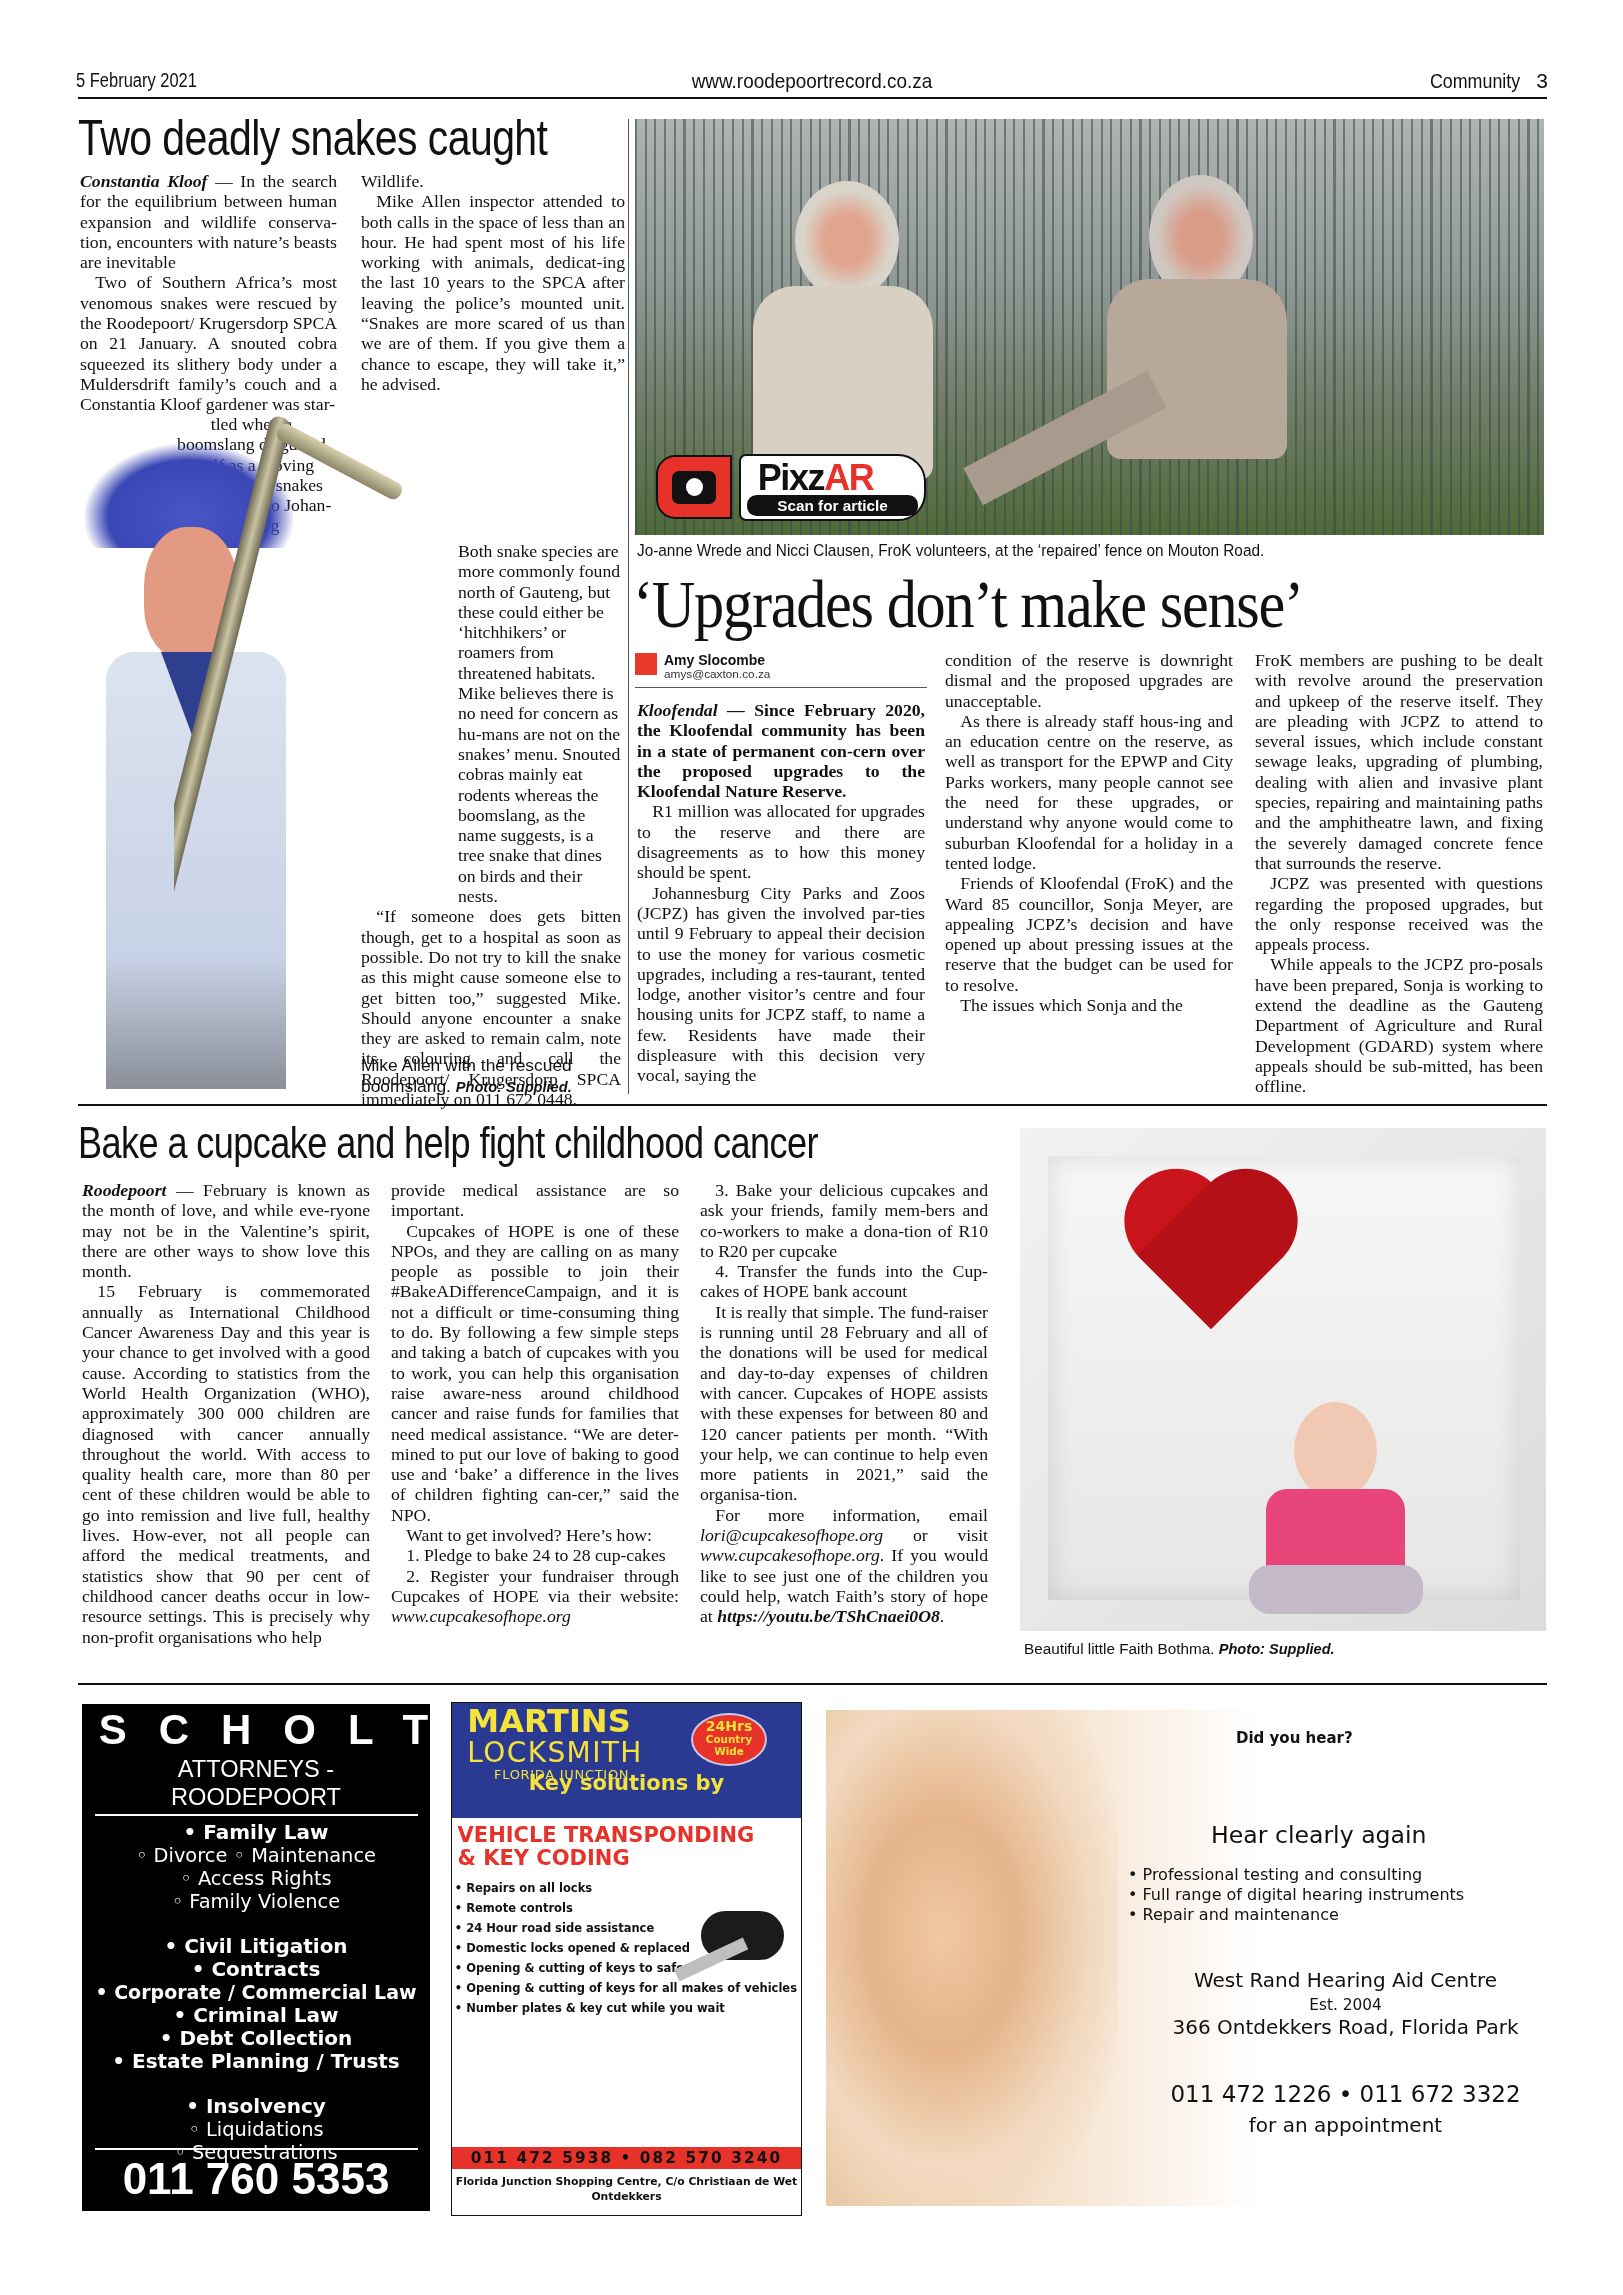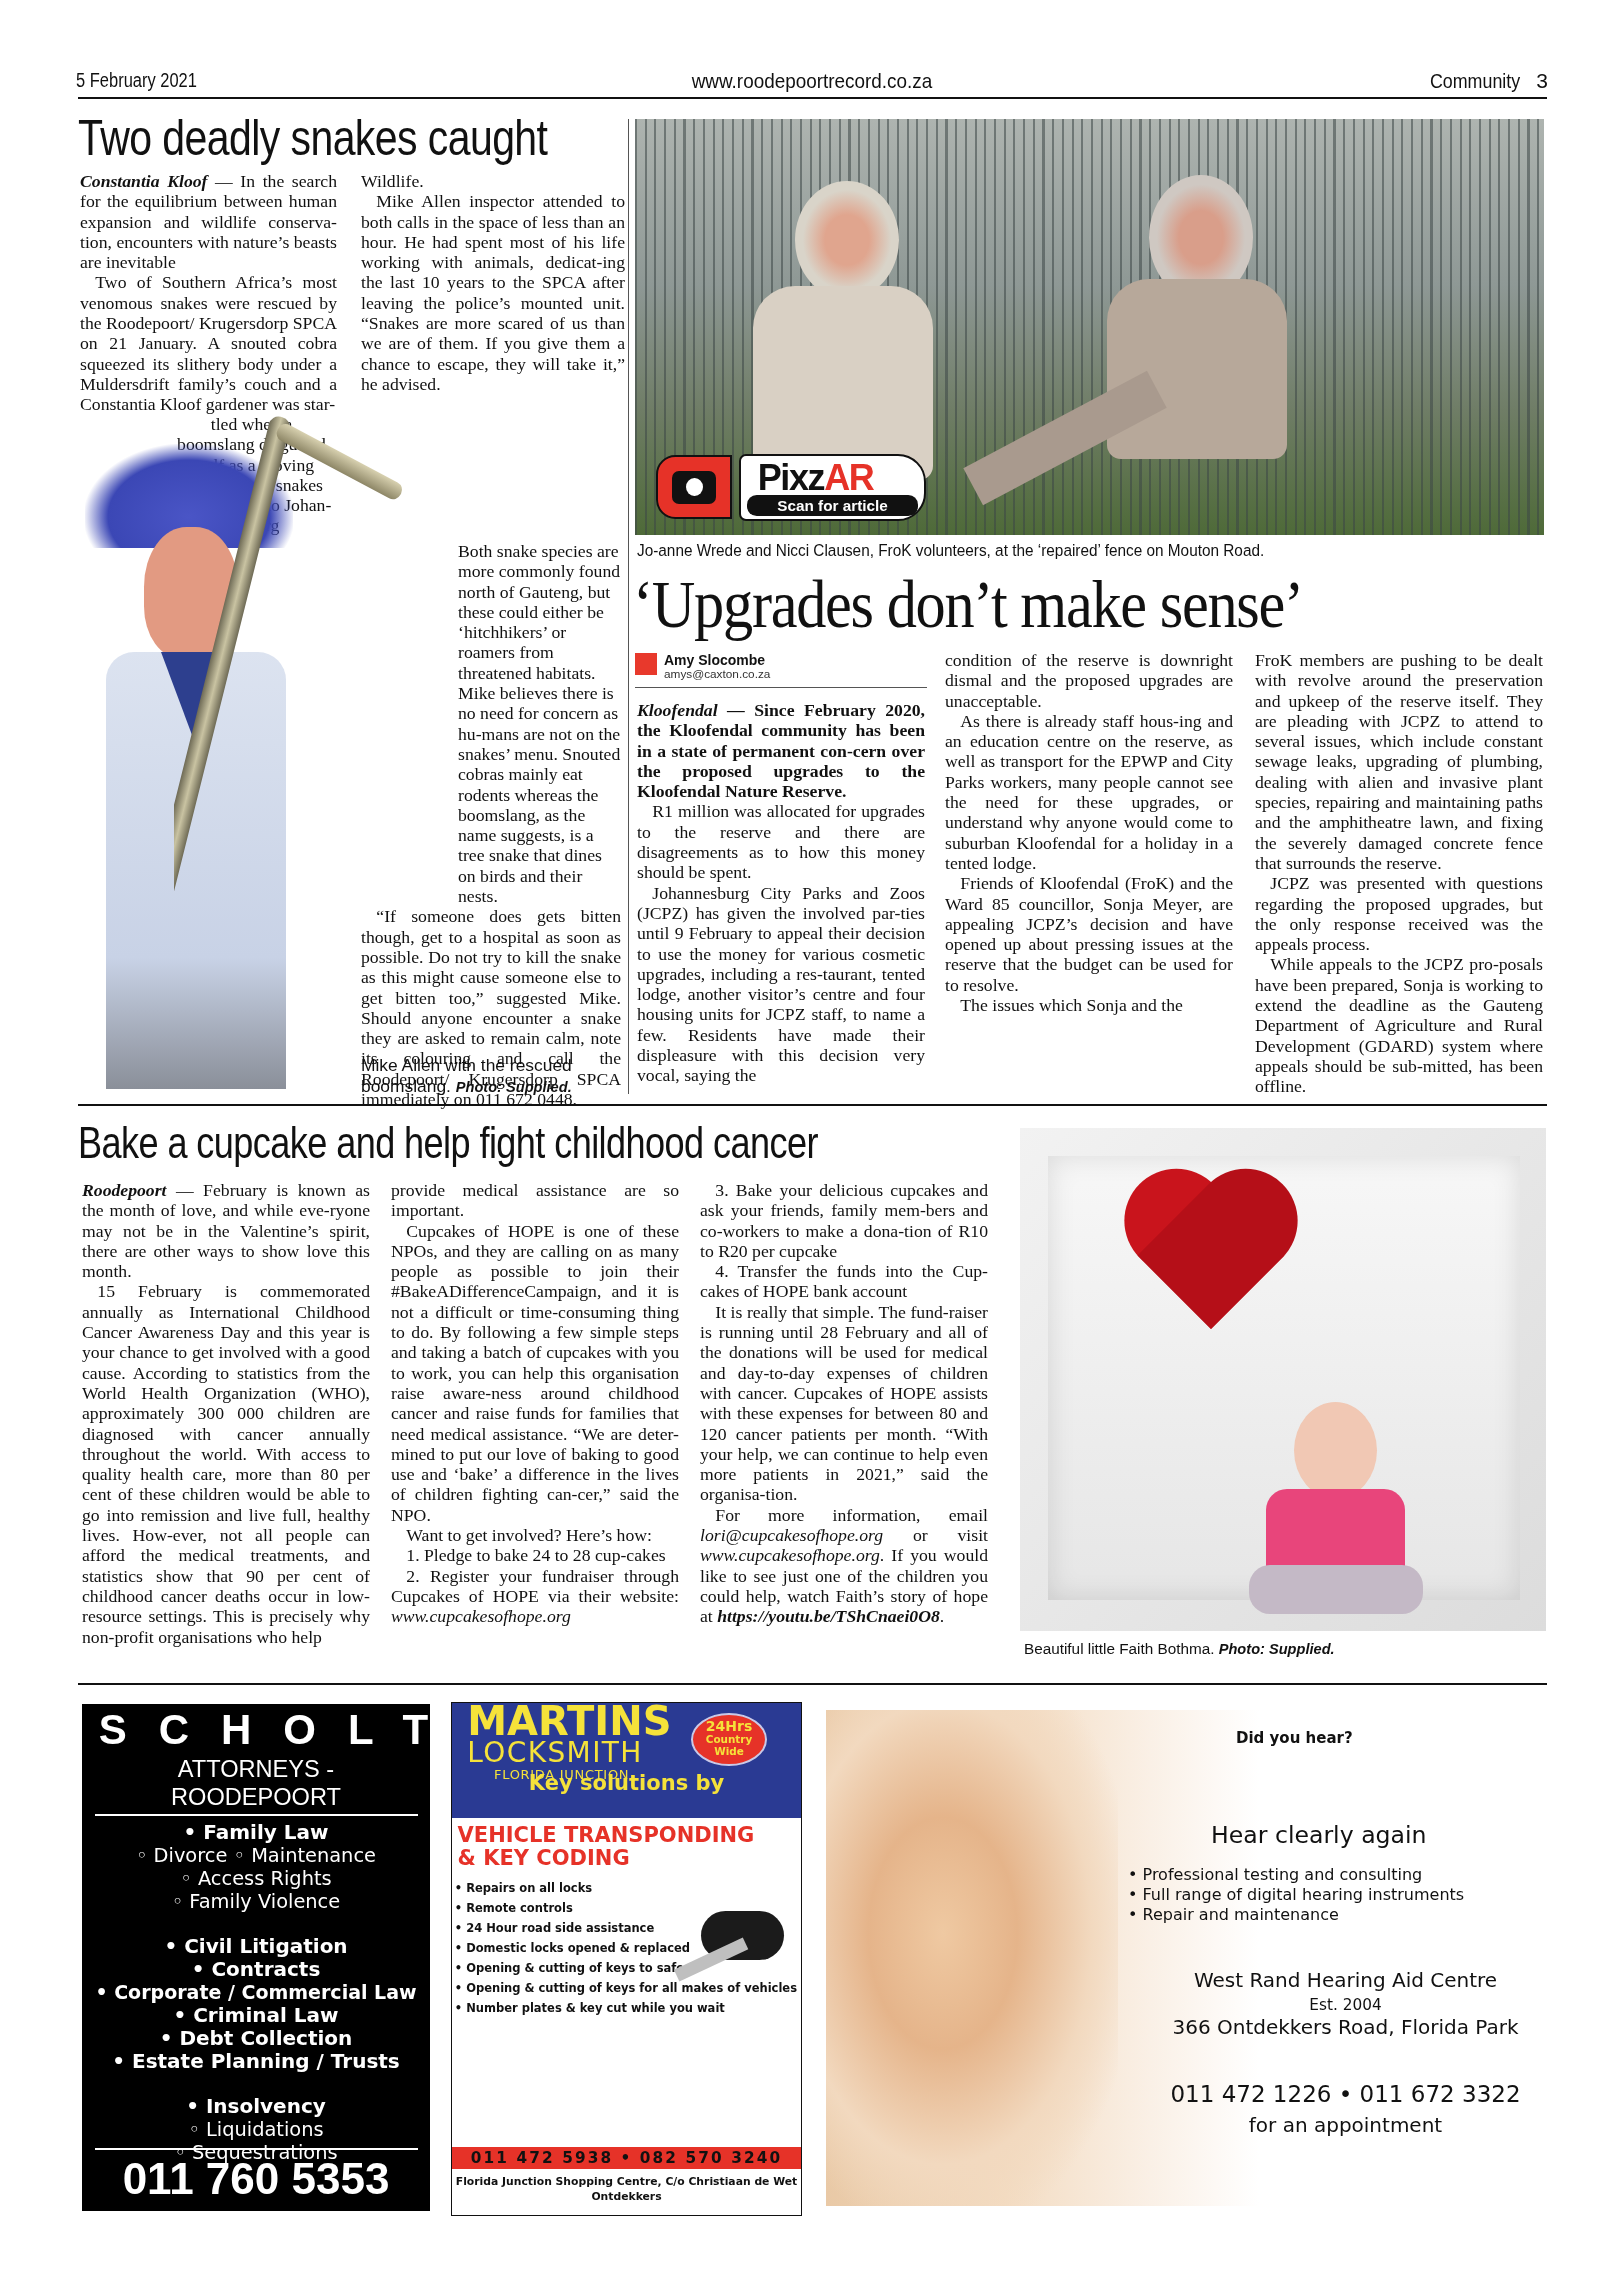--- a/index.html
+++ b/index.html
@@ -47,21 +47,21 @@
   .ad-scholtz .name { font-family: "Liberation Sans", sans-serif; font-weight: bold; font-size: 42px; letter-spacing: 32px; padding-left: 16.7px; margin-top: 4.2px; line-height: 44px; }
   .ad-scholtz .sub { font-family: "Liberation Sans", sans-serif; font-size: 23.6px; margin: 2.8px 12.5px 0; border-bottom: 2.8px solid #fff; padding-bottom: 2.8px; line-height: 28px; }
   .ad-scholtz ul { list-style: none; margin-top: 5.6px; }
   .ad-scholtz li { font-size: 19.4px; line-height: 23px; }
   .ad-scholtz li.b { font-weight: bold; font-size: 20px; }
   .ad-scholtz li.gap { margin-top: 22px; }
   .ad-scholtz .phone { position: absolute; left: 12.5px; right: 12.5px; bottom: 4.2px; border-top: 2.8px solid #fff; font-family: "Liberation Sans", sans-serif; font-weight: bold; font-size: 44px; line-height: 57px; }
 
   .ad-martins { position: absolute; left: 451px; top: 1702px; width: 351px; height: 514px; border: 1.4px solid #111; font-family: "DejaVu Sans", sans-serif; }
   .ad-martins .top { height: 115px; background: #2a3a93; position: relative; }
-  .ad-martins .brand { position: absolute; left: 15.3px; top: 2.8px; color: #f5e23a; font-weight: bold; font-size: 40px; line-height: 30.5px; }
+  .ad-martins .brand { position: absolute; left: 15.3px; top: 2.8px; color: #f5e23a; font-weight: bold; font-size: 32px; line-height: 30.5px; }
   .ad-martins .brand2 { position: absolute; left: 15.3px; top: 33px; color: #f5e23a; font-size: 28px; letter-spacing: 1.4px; }
   .ad-martins .brand3 { position: absolute; left: 76px; top: 49px; color: #f5e23a; font-size: 13px; letter-spacing: 0.7px; top: 51px; }
   .ad-martins .badge { position: absolute; left: 239px; top: 9.7px; width: 76px; height: 53px; border-radius: 50%; background: #e63228; border: 2.8px solid #c9c9e8; color: #f5e23a; text-align: center; font-weight: bold; font-size: 10.4px; line-height: 12.5px; padding-top: 5.6px; }
   .ad-martins .badge .big { font-size: 14px; }
   .ad-martins .tag { position: absolute; left: 0; right: 0; top: 68px; text-align: center; color: #f5e23a; font-weight: bold; font-size: 21px; line-height: 23.6px; }
   .ad-martins .head { color: #e63228; font-weight: bold; font-size: 21px; line-height: 23.6px; margin: 5.6px 0 0 5.6px; }
   .ad-martins ul { list-style: none; margin: 7px 0 0 2.8px; }
   .ad-martins li { font-weight: bold; font-size: 11.5px; line-height: 20px; }
   .ad-martins .keyfob { position: absolute; right: 9.7px; top: 208px; width: 118px; height: 83px; }
   .ad-martins .phones { position: absolute; left: 0; right: 0; top: 444px; height: 22px; background: #e63228; color: #111; font-weight: bold; font-size: 15.3px; letter-spacing: 2.1px; text-align: center; line-height: 22px; }

